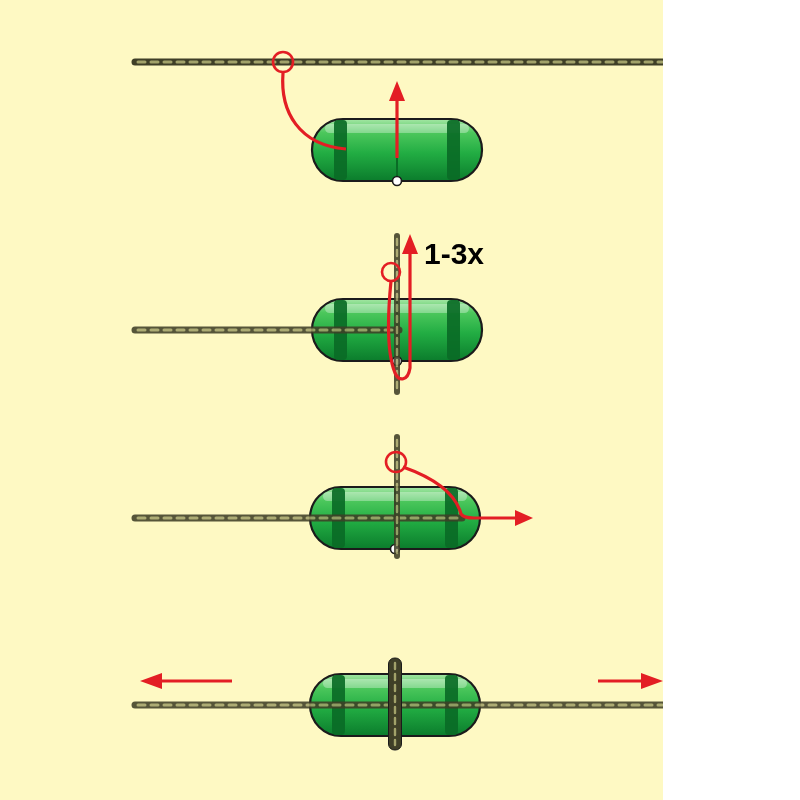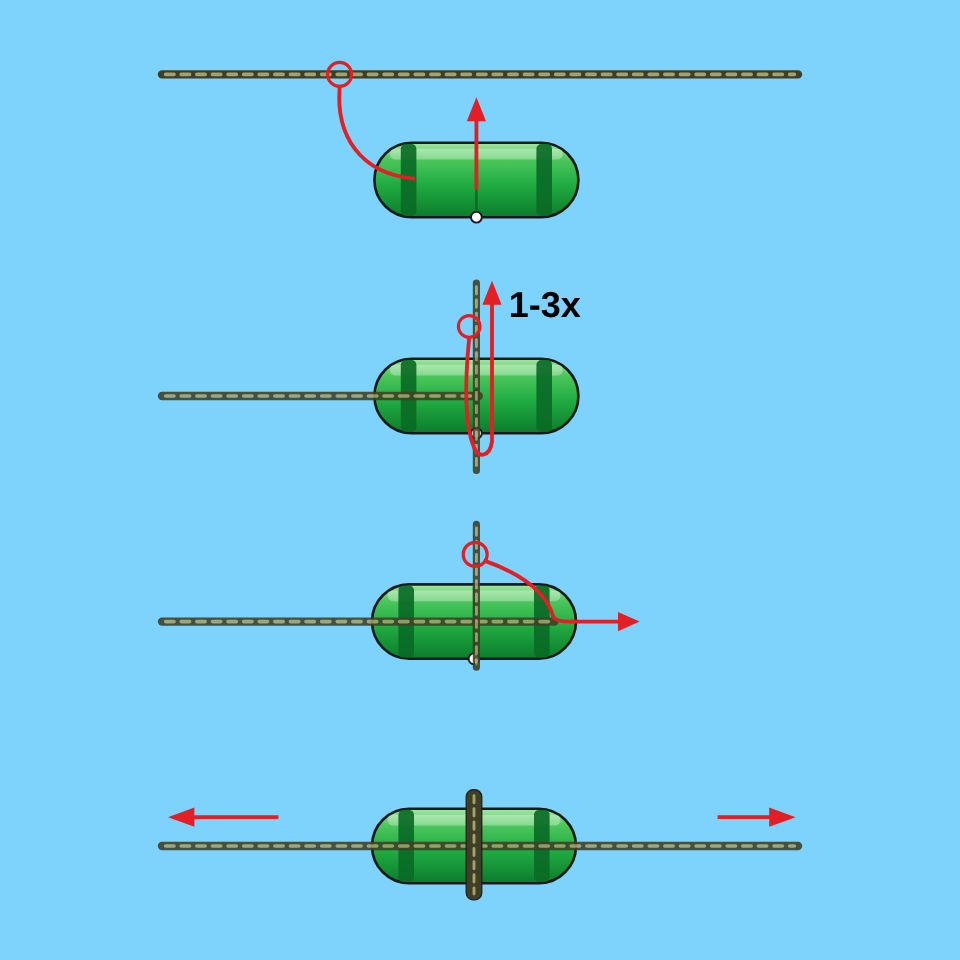--- a/index.html
+++ b/index.html
@@ -1,23 +1,23 @@
 <!DOCTYPE html>
 <html style="--guide-red: #e31e24; --cord-dark: #3f3f27; --cord-braid: #a2a26a; --outline: #1b1b1b; --capsule-light: #a5e7a5; --capsule-bright: #4cc75c; --capsule-mid: #22ad43; --capsule-dark: #0b7c2c; --capsule-deep: #0a6b26; --label: #000000;"><head>
 <meta charset="utf-8">
 <style>
   html, body {
     margin: 0;
     padding: 0;
     background: #ffffff;
   }
   .canvas {
-    width: 800px;
+    width: 663px;
     height: 800px;
-    background: #7dd3fc;
+    background: #fef9c3;
     position: relative;
     overflow: hidden;
     font-family: "Liberation Sans", sans-serif;
   }
   svg { display: block; }
 
   
   .cord-base {
     stroke: var(--cord-dark, #3f3f27);
     stroke-width: 7;

